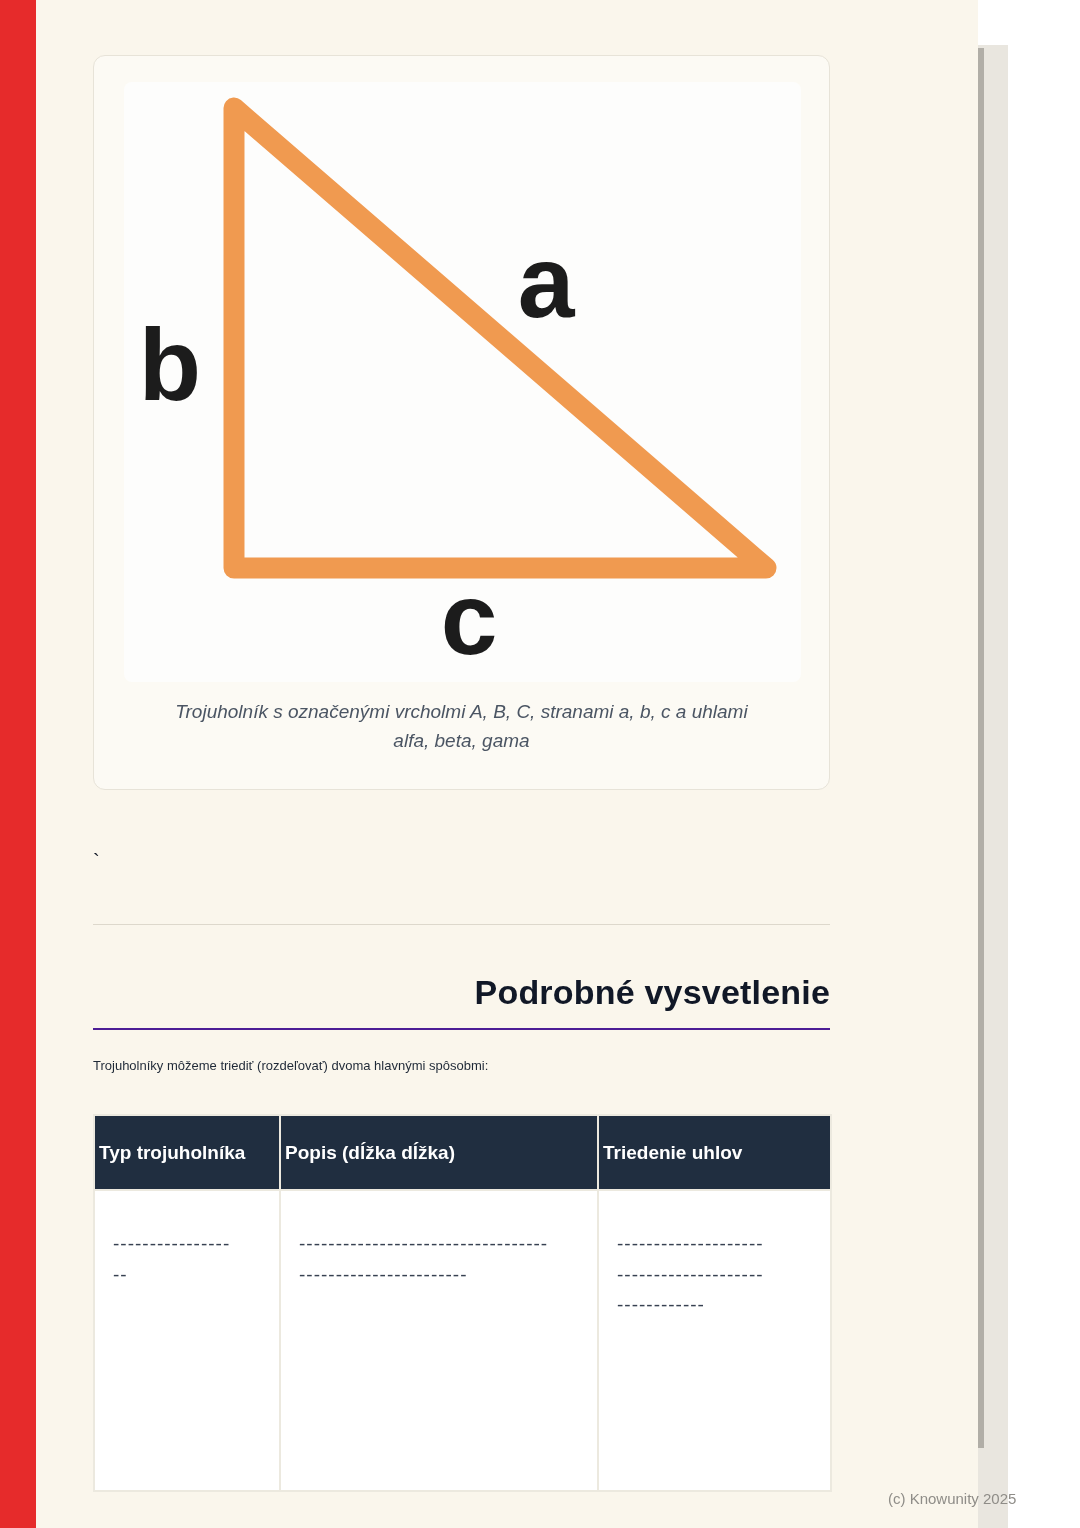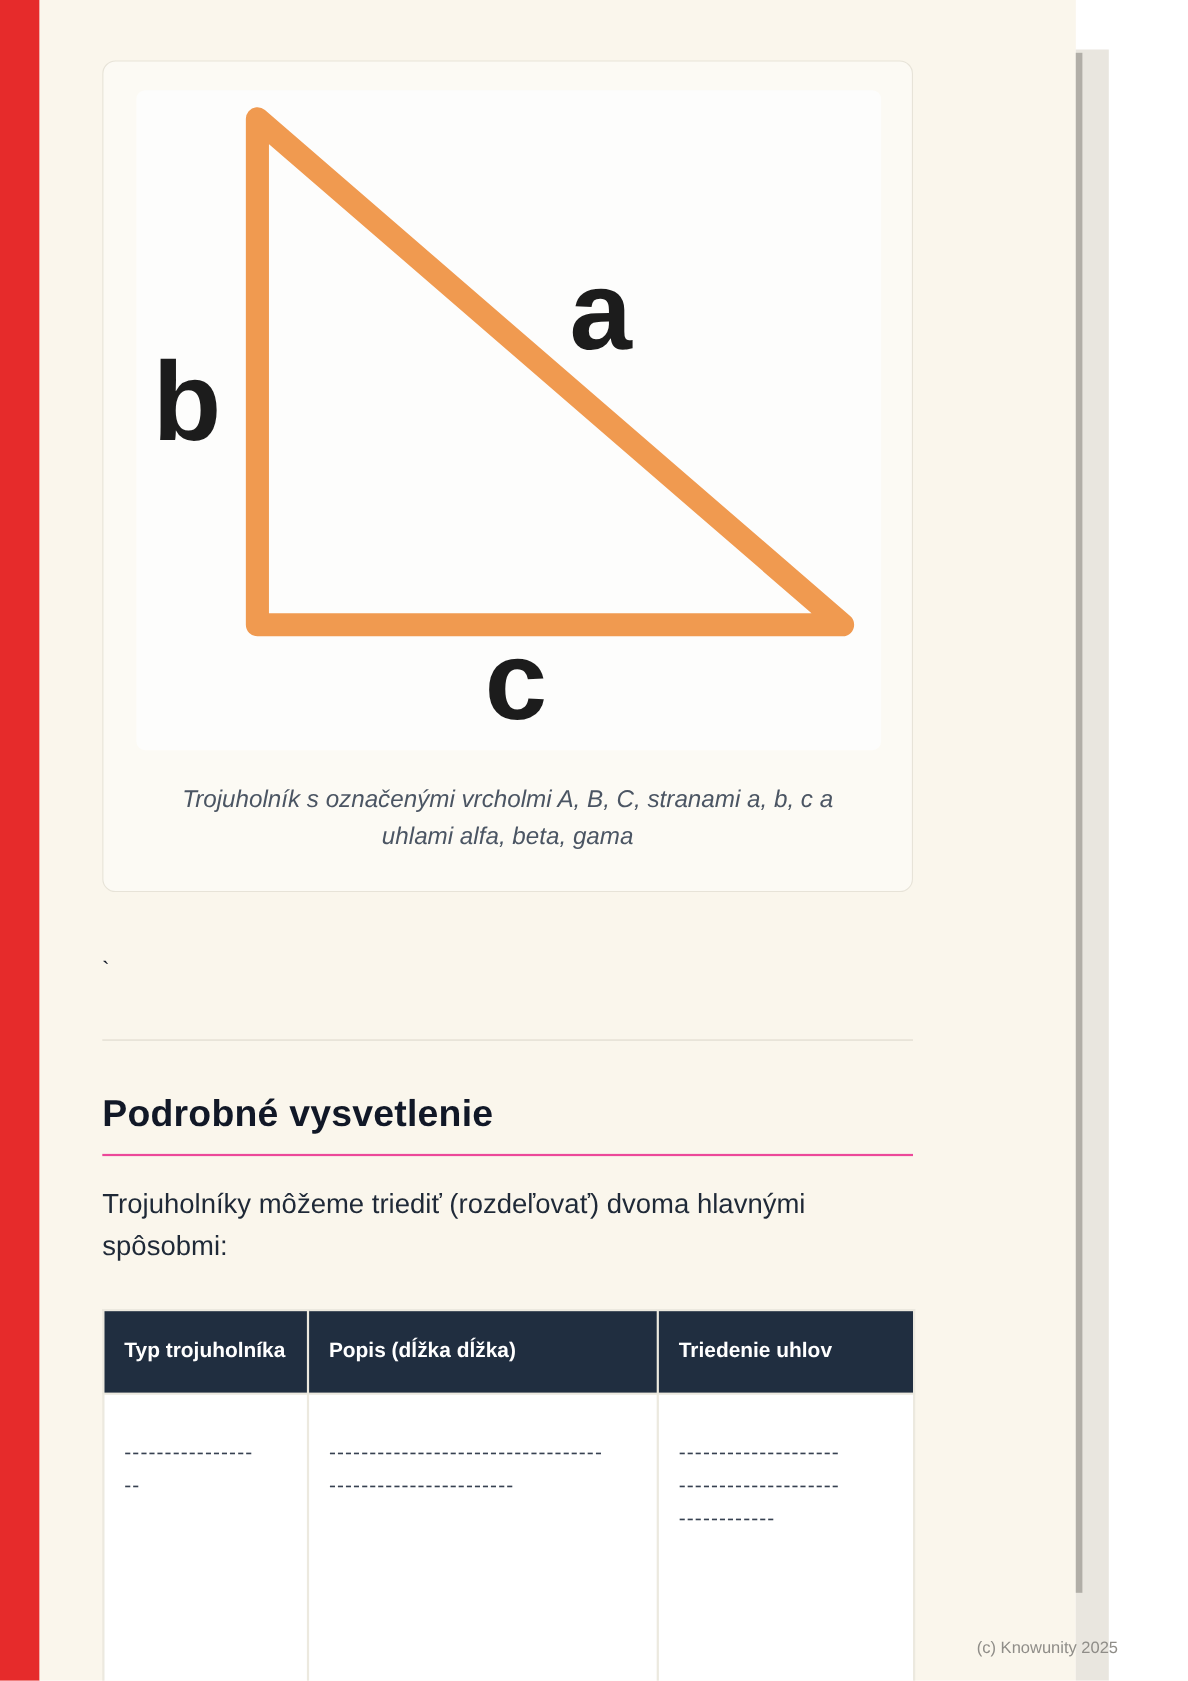--- a/index.html
+++ b/index.html
@@ -23,46 +23,46 @@
     margin:0; width:737px; box-sizing:border-box;
     background:#fcfaf4; border:1px solid #e7e3d8; border-radius:12px;
     padding:26px 30px 34px 30px;
   }
   .image-panel {
     width:677px; height:600px; background:#fdfdfc; border-radius:8px;
     overflow:hidden;
   }
   .image-panel svg { display:block; width:100%; height:100%; }
   .card figcaption {
-    margin-top:28px; padding:0 36px;
-    color:#4b5563; font-style:italic; font-size:22px; line-height:1.5;
+    margin-top:16px; padding:0 36px;
+    color:#4b5563; font-style:italic; font-size:19px; line-height:1.5;
     text-align:center;
   }
 
   .stray { margin-top:60px; font-size:20px; color:#111827; height:22px; }
 
   .divider { border:none; border-top:1px solid #ddd8cc; margin:52px 0 0 0; width:737px; }
 
   h1.section-title {
     margin:48px 0 0 0; width:737px; box-sizing:border-box;
     font-size:34px; font-weight:700; color:#111827; letter-spacing:.2px;
-    padding-bottom:16px; border-bottom:2px solid #ec4899;
+    padding-bottom:16px; border-bottom:2px solid #4c1d95;text-align:right;
   }
-  p.body-text { margin:26px 0 0 0; font-size:25px; color:#1f2937; line-height:1.5; width:737px; }
+  p.body-text { margin:26px 0 0 0; font-size:13px; color:#1f2937; line-height:1.5; width:737px; }
   h2.subsection-title { margin:40px 0 0 0; font-size:26px; font-weight:700; color:#111827; width:737px; }
 
   table.types-table {
     width:737px; border-collapse:collapse; margin-top:38px; table-layout:fixed;
   }
   table.types-table col.c1 { width:186px; }
   table.types-table col.c2 { width:318px; }
   table.types-table col.c3 { width:233px; }
   table.types-table th {
     background:#202e40; color:#ffffff; font-weight:700; font-size:19px;
-    text-align:left; vertical-align:middle; padding:24px 18px; line-height:1.35;
+    text-align:left; vertical-align:middle; padding:24px 4px; line-height:1.35;
     border:2px solid #ece9df;
   }
   table.types-table td {
     background:#ffffff; color:#374151; font-size:19px;
     vertical-align:top; padding:38px 18px 170px 18px; line-height:1.6;
     letter-spacing:1px; white-space:pre-line;
     border:2px solid #ece9df;
   }
 
   

